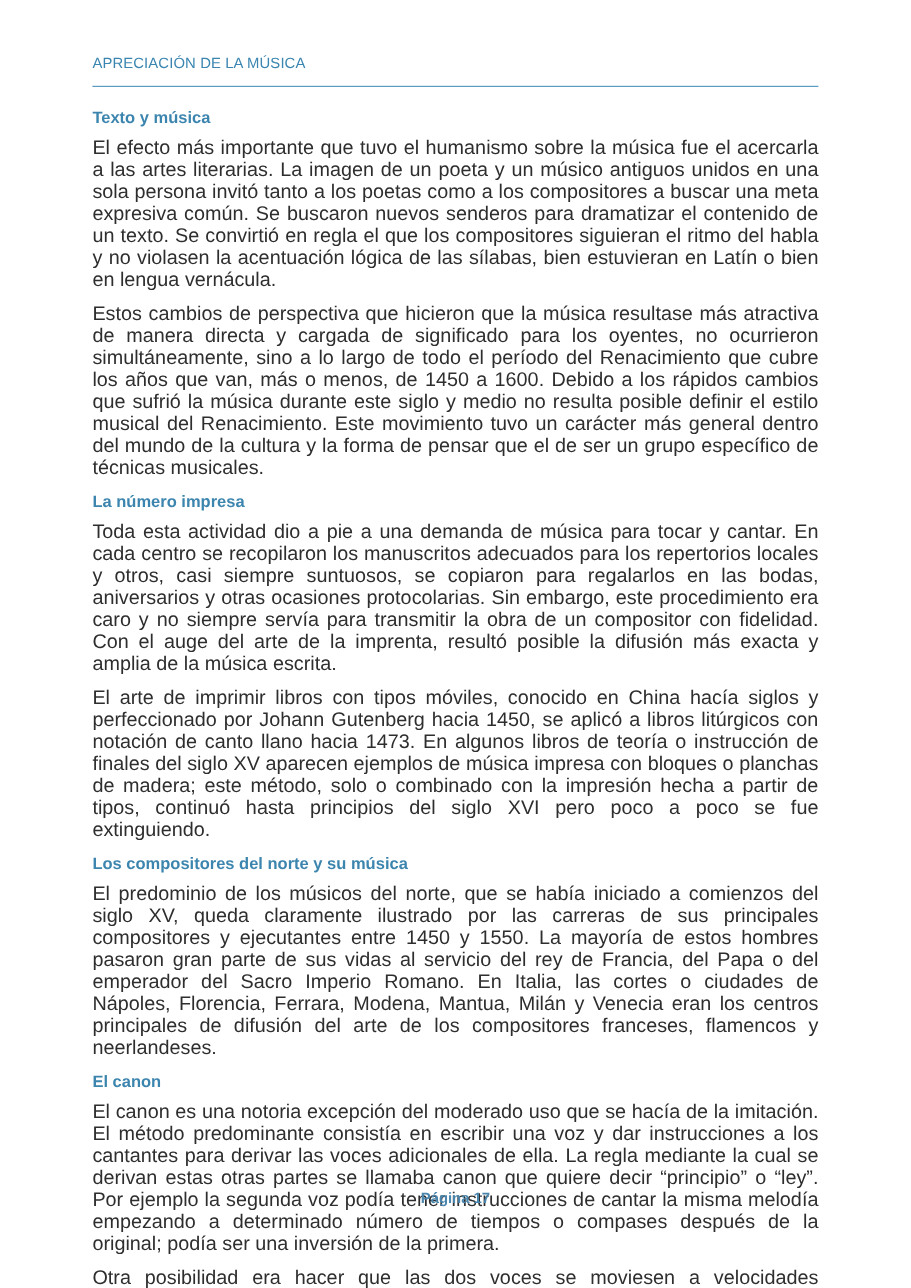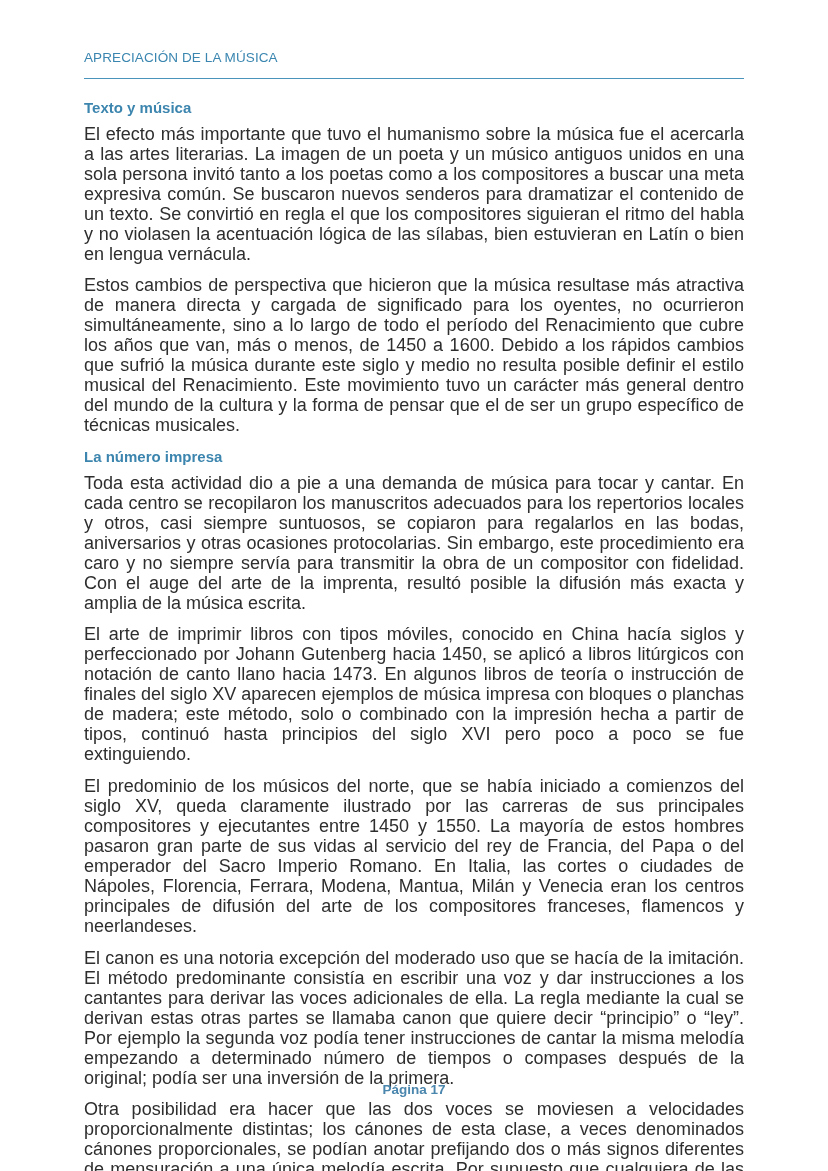--- a/index.html
+++ b/index.html
@@ -82,23 +82,25 @@
     <p class="body-paragraph">Estos cambios de perspectiva que hicieron que la música resultase más atractiva de manera directa y cargada de significado para los oyentes, no ocurrieron simultáneamente, sino a lo largo de todo el período del Renacimiento que cubre los años que van, más o menos, de 1450 a 1600. Debido a los rápidos cambios que sufrió la música durante este siglo y medio no resulta posible definir el estilo musical del Renacimiento. Este movimiento tuvo un carácter más general dentro del mundo de la cultura y la forma de pensar que el de ser un grupo específico de técnicas musicales.</p>
   </div>
 
   <div class="section">
     <h2 class="section-title">La número impresa</h2>
     <p class="body-paragraph">Toda esta actividad dio a pie a una demanda de música para tocar y cantar. En cada centro se recopilaron los manuscritos adecuados para los repertorios locales y otros, casi siempre suntuosos, se copiaron para regalarlos en las bodas, aniversarios y otras ocasiones protocolarias. Sin embargo, este procedimiento era caro y no siempre servía para transmitir la obra de un compositor con fidelidad. Con el auge del arte de la imprenta, resultó posible la difusión más exacta y amplia de la música escrita.</p>
     <p class="body-paragraph">El arte de imprimir libros con tipos móviles, conocido en China hacía siglos y perfeccionado por Johann Gutenberg hacia 1450, se aplicó a libros litúrgicos con notación de canto llano hacia 1473. En algunos libros de teoría o instrucción de finales del siglo XV aparecen ejemplos de música impresa con bloques o planchas de madera; este método, solo o combinado con la impresión hecha a partir de tipos, continuó hasta principios del siglo XVI pero poco a poco se fue extinguiendo.</p>
   </div>
 
   <div class="section">
+    <h2 class="section-title">Los compositores del norte y su música</h2>
     <p class="body-paragraph">El predominio de los músicos del norte, que se había iniciado a comienzos del siglo XV, queda claramente ilustrado por las carreras de sus principales compositores y ejecutantes entre 1450 y 1550. La mayoría de estos hombres pasaron gran parte de sus vidas al servicio del rey de Francia, del Papa o del emperador del Sacro Imperio Romano. En Italia, las cortes o ciudades de Nápoles, Florencia, Ferrara, Modena, Mantua, Milán y Venecia eran los centros principales de difusión del arte de los compositores franceses, flamencos y neerlandeses.</p>
   </div>
 
   <div class="section">
+    <h2 class="section-title">El canon</h2>
     <p class="body-paragraph">El canon es una notoria excepción del moderado uso que se hacía de la imitación. El método predominante consistía en escribir una voz y dar instrucciones a los cantantes para derivar las voces adicionales de ella. La regla mediante la cual se derivan estas otras partes se llamaba canon que quiere decir “principio” o “ley”. Por ejemplo la segunda voz podía tener instrucciones de cantar la misma melodía empezando a determinado número de tiempos o compases después de la original; podía ser una inversión de la primera.</p>
     <p class="body-paragraph">Otra posibilidad era hacer que las dos voces se moviesen a velocidades proporcionalmente distintas; los cánones de esta clase, a veces denominados cánones proporcionales, se podían anotar prefijando dos o más signos diferentes de mensuración a una única melodía escrita. Por supuesto que cualquiera de las técnicas que se acaban de describir pueden utilizarse de manera combinada. Además la voz derivada no tiene que estar necesariamente a la misma altura que la original; sin embargo puede reproducir una melodía a cualquier intervalo superior o inferior elegido.</p>
   </div>
 
 </div>
 
 <div class="page-number">Página 17</div>
 
 </body></html>

